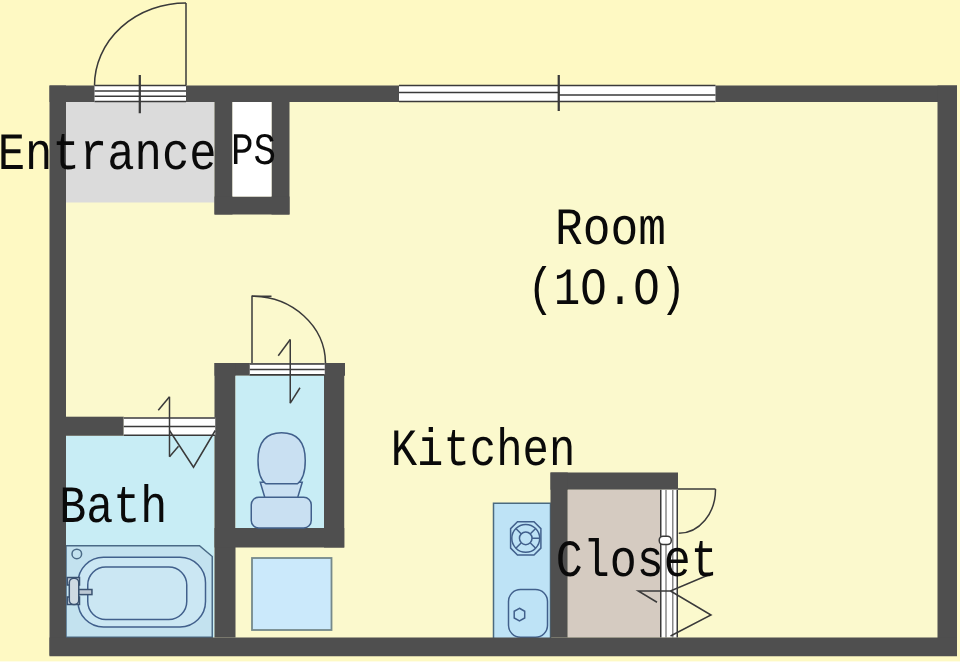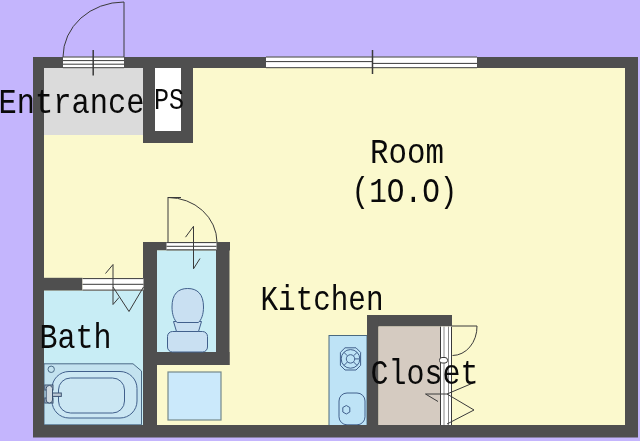--- a/index.html
+++ b/index.html
@@ -1,16 +1,16 @@
 <!DOCTYPE html>
 <html><head>
 <meta charset="utf-8">
 <style>
 html,body{margin:0;padding:0;background:#ffffff;}
-#plan{position:relative;width:640px;height:441px;background:#c4b5fd;overflow:hidden;}
+#plan{position:relative;width:640px;height:441px;background:#fef9c3;overflow:hidden;}
 svg{position:absolute;left:0;top:0;}
 text{font-family:"Liberation Mono",monospace;fill:#0a0a0a;}
 </style>
 </head>
 <body>
 <div id="plan">
 <svg width="640" height="441" viewBox="0 0 640 441">
 
   <rect x="33" y="57" width="605" height="380" fill="#FBF9CD"></rect>
 

